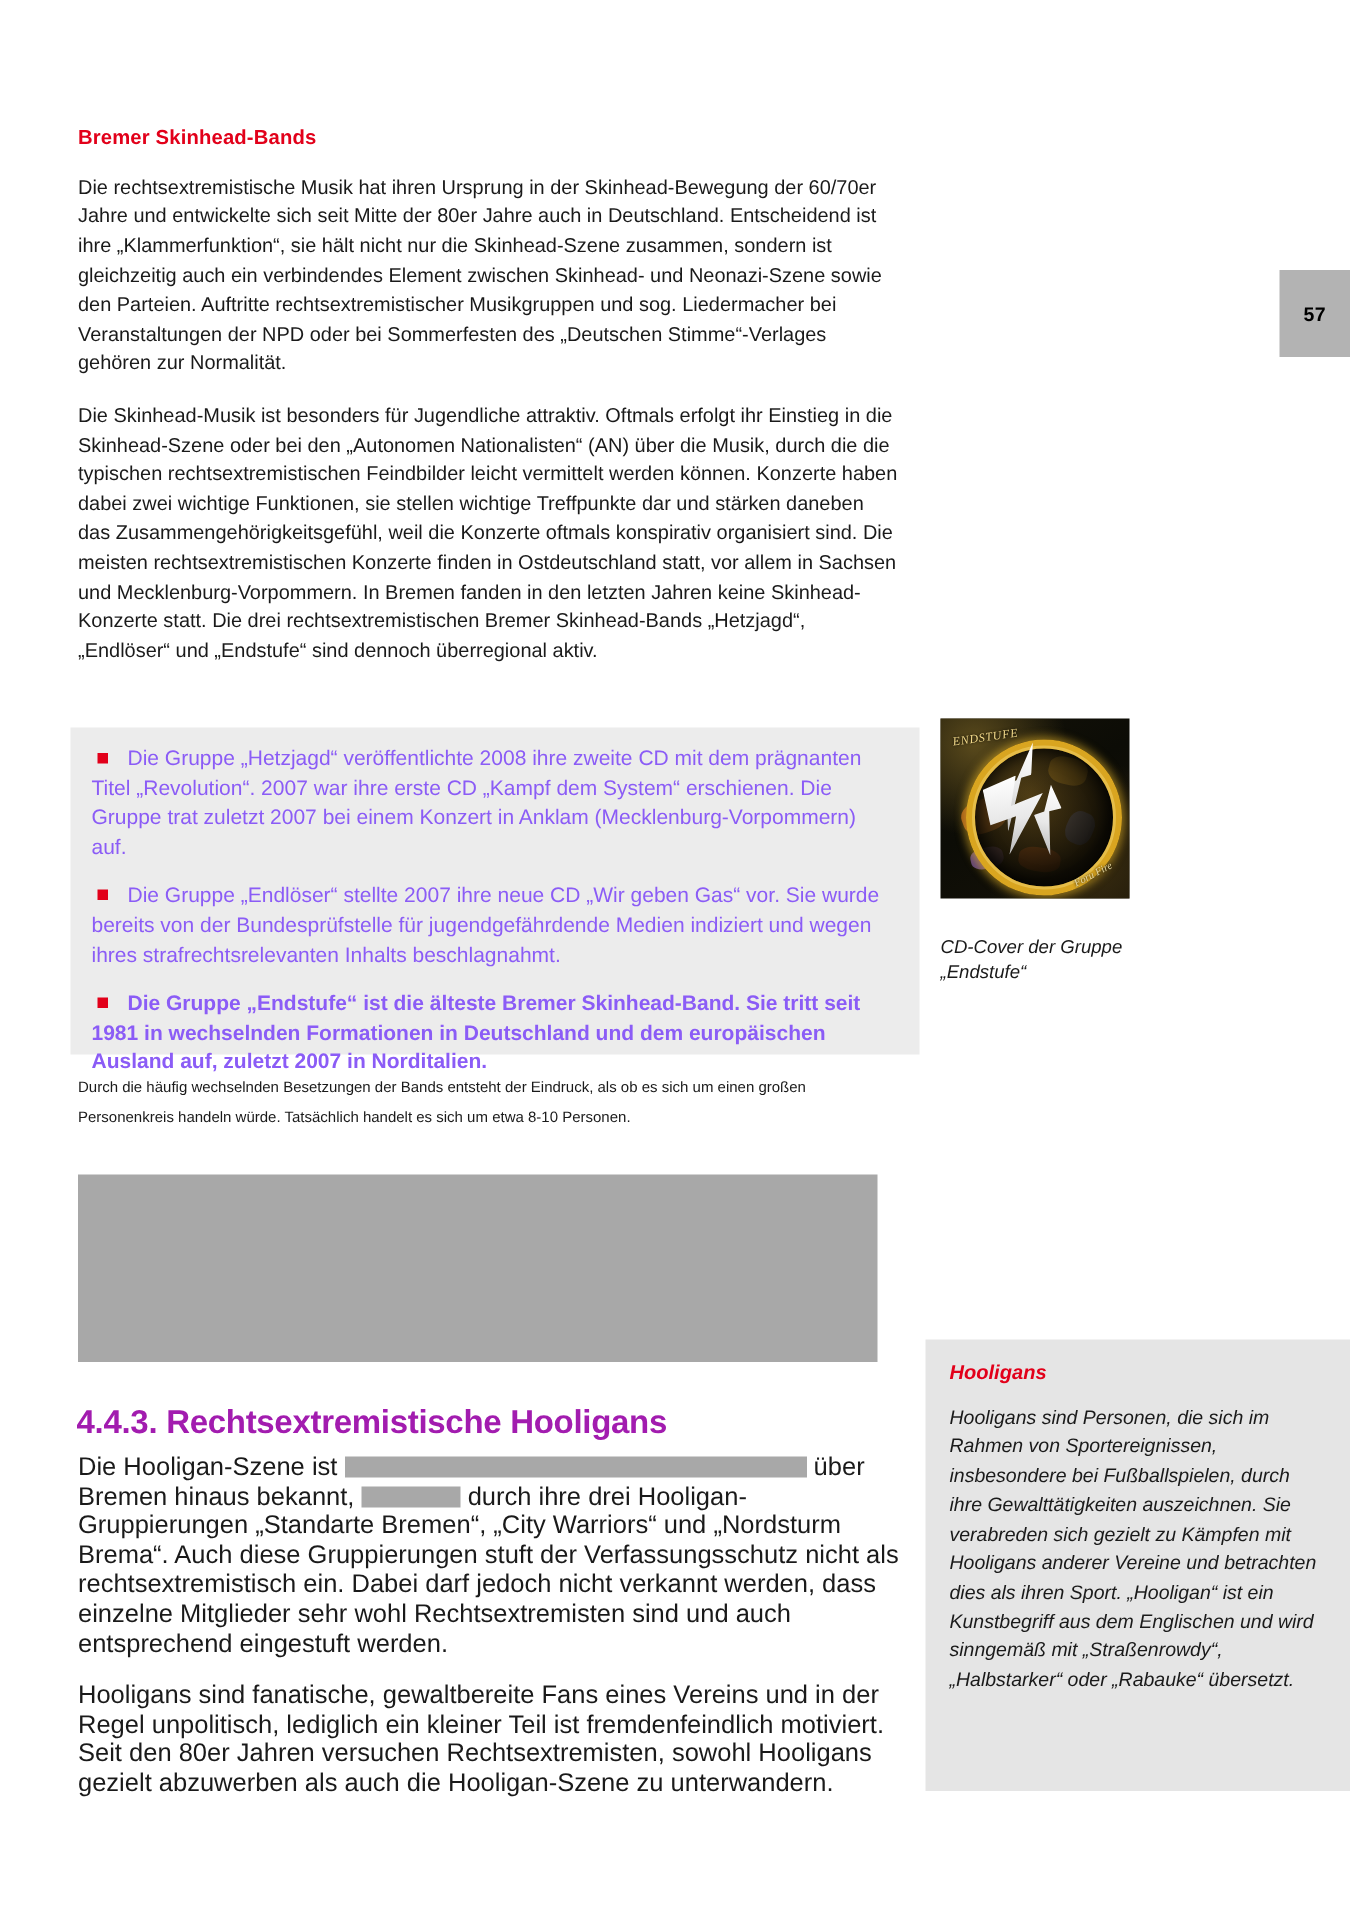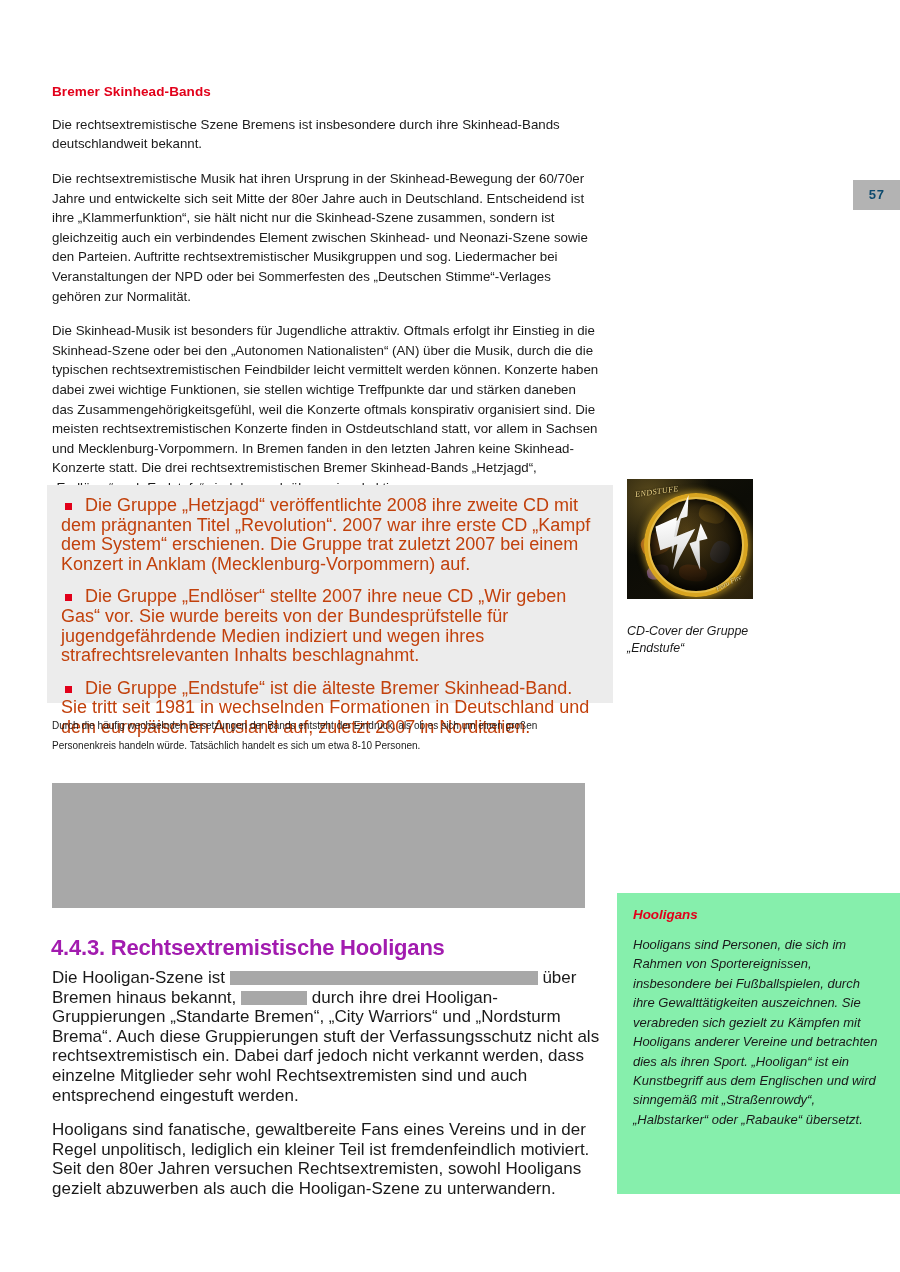--- a/index.html
+++ b/index.html
@@ -22,30 +22,29 @@
     inset: 0;
     background: #ffffff;
   }
 
   
   .page-number-badge {
     position: absolute;
     left: 853px;
     top: 180px;
     width: 47px;
-    height: 30px;
+    height: 58px;
     background: #b3b3b3;
-    color: #0c4a6e;
+    color: #000000;
     font-size: 13px;
     font-weight: bold;
     display: flex;
     align-items: center;
     justify-content: center;
     letter-spacing: .3px;
-    font-family: Liberation Mono, monospace;
   }
 
   
   .main-col {
     position: absolute;
     left: 52px;
     top: 84px;
     width: 548px;
   }
 
@@ -73,27 +72,27 @@
     left: 47px;
     top: 485px;
     width: 566px;
     height: 218px;
     background: #ececec;
     box-sizing: border-box;
     padding: 11px 18px 11px 14px;
   }
   .bullet-item {
     position: relative;
-    font-size: 18px;
+    font-size: 14px;
     line-height: 19.6px;
-    color: #c2410c;
+    color: #8b5cf6;
     margin: 0 0 13px 0;
     padding-left: 0;
   }
-  .bullet-item:last-child { margin-bottom: 16px; }
+  .bullet-item:last-child { margin-bottom: 16px; font-weight: bold; }
   .bullet-marker {
     display: inline-block;
     width: 7px;
     height: 7px;
     background: #e2001a;
     margin-right: 13px;
     margin-left: 4px;
     vertical-align: 1px;
   }
 
@@ -254,21 +253,21 @@
     width: 160px;
   }
 
   
   .glossary-box {
     position: absolute;
     left: 617px;
     top: 893px;
     width: 283px;
     height: 301px;
-    background: #86efac;
+    background: #e5e5e5;
     box-sizing: border-box;
     padding: 14px 16px 10px 16px;
   }
   .glossary-title {
     color: #e2001a;
     font-size: 13.4px;
     font-weight: bold;
     font-style: italic;
     margin: 0 0 12px 0;
     line-height: 1.2;
@@ -283,21 +282,20 @@
 </style>
 </head>
 <body>
 
 <div class="page">
 
   <div class="page-number-badge">57</div>
 
   <div class="main-col">
     <h2 class="section-subtitle">Bremer Skinhead-Bands</h2>
-    <p class="body-text">Die rechtsextremistische Szene Bremens ist insbesondere durch ihre Skinhead-Bands deutschlandweit bekannt.</p>
     <p class="body-text">Die rechtsextremistische Musik hat ihren Ursprung in der Skinhead-Bewegung der 60/70er Jahre und entwickelte sich seit Mitte der 80er Jahre auch in Deutschland. Entscheidend ist ihre „Klammerfunktion“, sie hält nicht nur die Skinhead-Szene zusammen, sondern ist gleichzeitig auch ein verbindendes Element zwischen Skinhead- und Neonazi-Szene sowie den Parteien. Auftritte rechtsextremistischer Musikgruppen und sog. Liedermacher bei Veranstaltungen der NPD oder bei Sommerfesten des „Deutschen Stimme“-Verlages gehören zur Normalität.</p>
     <p class="body-text">Die Skinhead-Musik ist besonders für Jugendliche attraktiv. Oftmals erfolgt ihr Einstieg in die Skinhead-Szene oder bei den „Autonomen Nationalisten“ (AN) über die Musik, durch die die typischen rechtsextremistischen Feindbilder leicht vermittelt werden können. Konzerte haben dabei zwei wichtige Funktionen, sie stellen wichtige Treffpunkte dar und stärken daneben das Zusammengehörigkeitsgefühl, weil die Konzerte oftmals konspirativ organisiert sind. Die meisten rechtsextremistischen Konzerte finden in Ostdeutschland statt, vor allem in Sachsen und Mecklenburg-Vorpommern. In Bremen fanden in den letzten Jahren keine Skinhead-Konzerte statt. Die drei rechtsextremistischen Bremer Skinhead-Bands „Hetzjagd“, „Endlöser“ und „Endstufe“ sind dennoch überregional aktiv.</p>
   </div>
 
   <div class="bullet-panel">
     <p class="bullet-item">
       <span class="bullet-marker"></span><span>Die Gruppe „Hetzjagd“ veröffentlichte 2008 ihre zweite CD mit dem prägnanten Titel „Revolution“. 2007 war ihre erste CD „Kampf dem System“ erschienen. Die Gruppe trat zuletzt 2007 bei einem Konzert in Anklam (Mecklenburg-Vorpommern) auf.</span>
     </p>
     <p class="bullet-item">
       <span class="bullet-marker"></span><span>Die Gruppe „Endlöser“ stellte 2007 ihre neue CD „Wir geben Gas“ vor. Sie wurde bereits von der Bundesprüfstelle für jugendgefährdende Medien indiziert und wegen ihres strafrechtsrelevanten Inhalts beschlagnahmt.</span>

